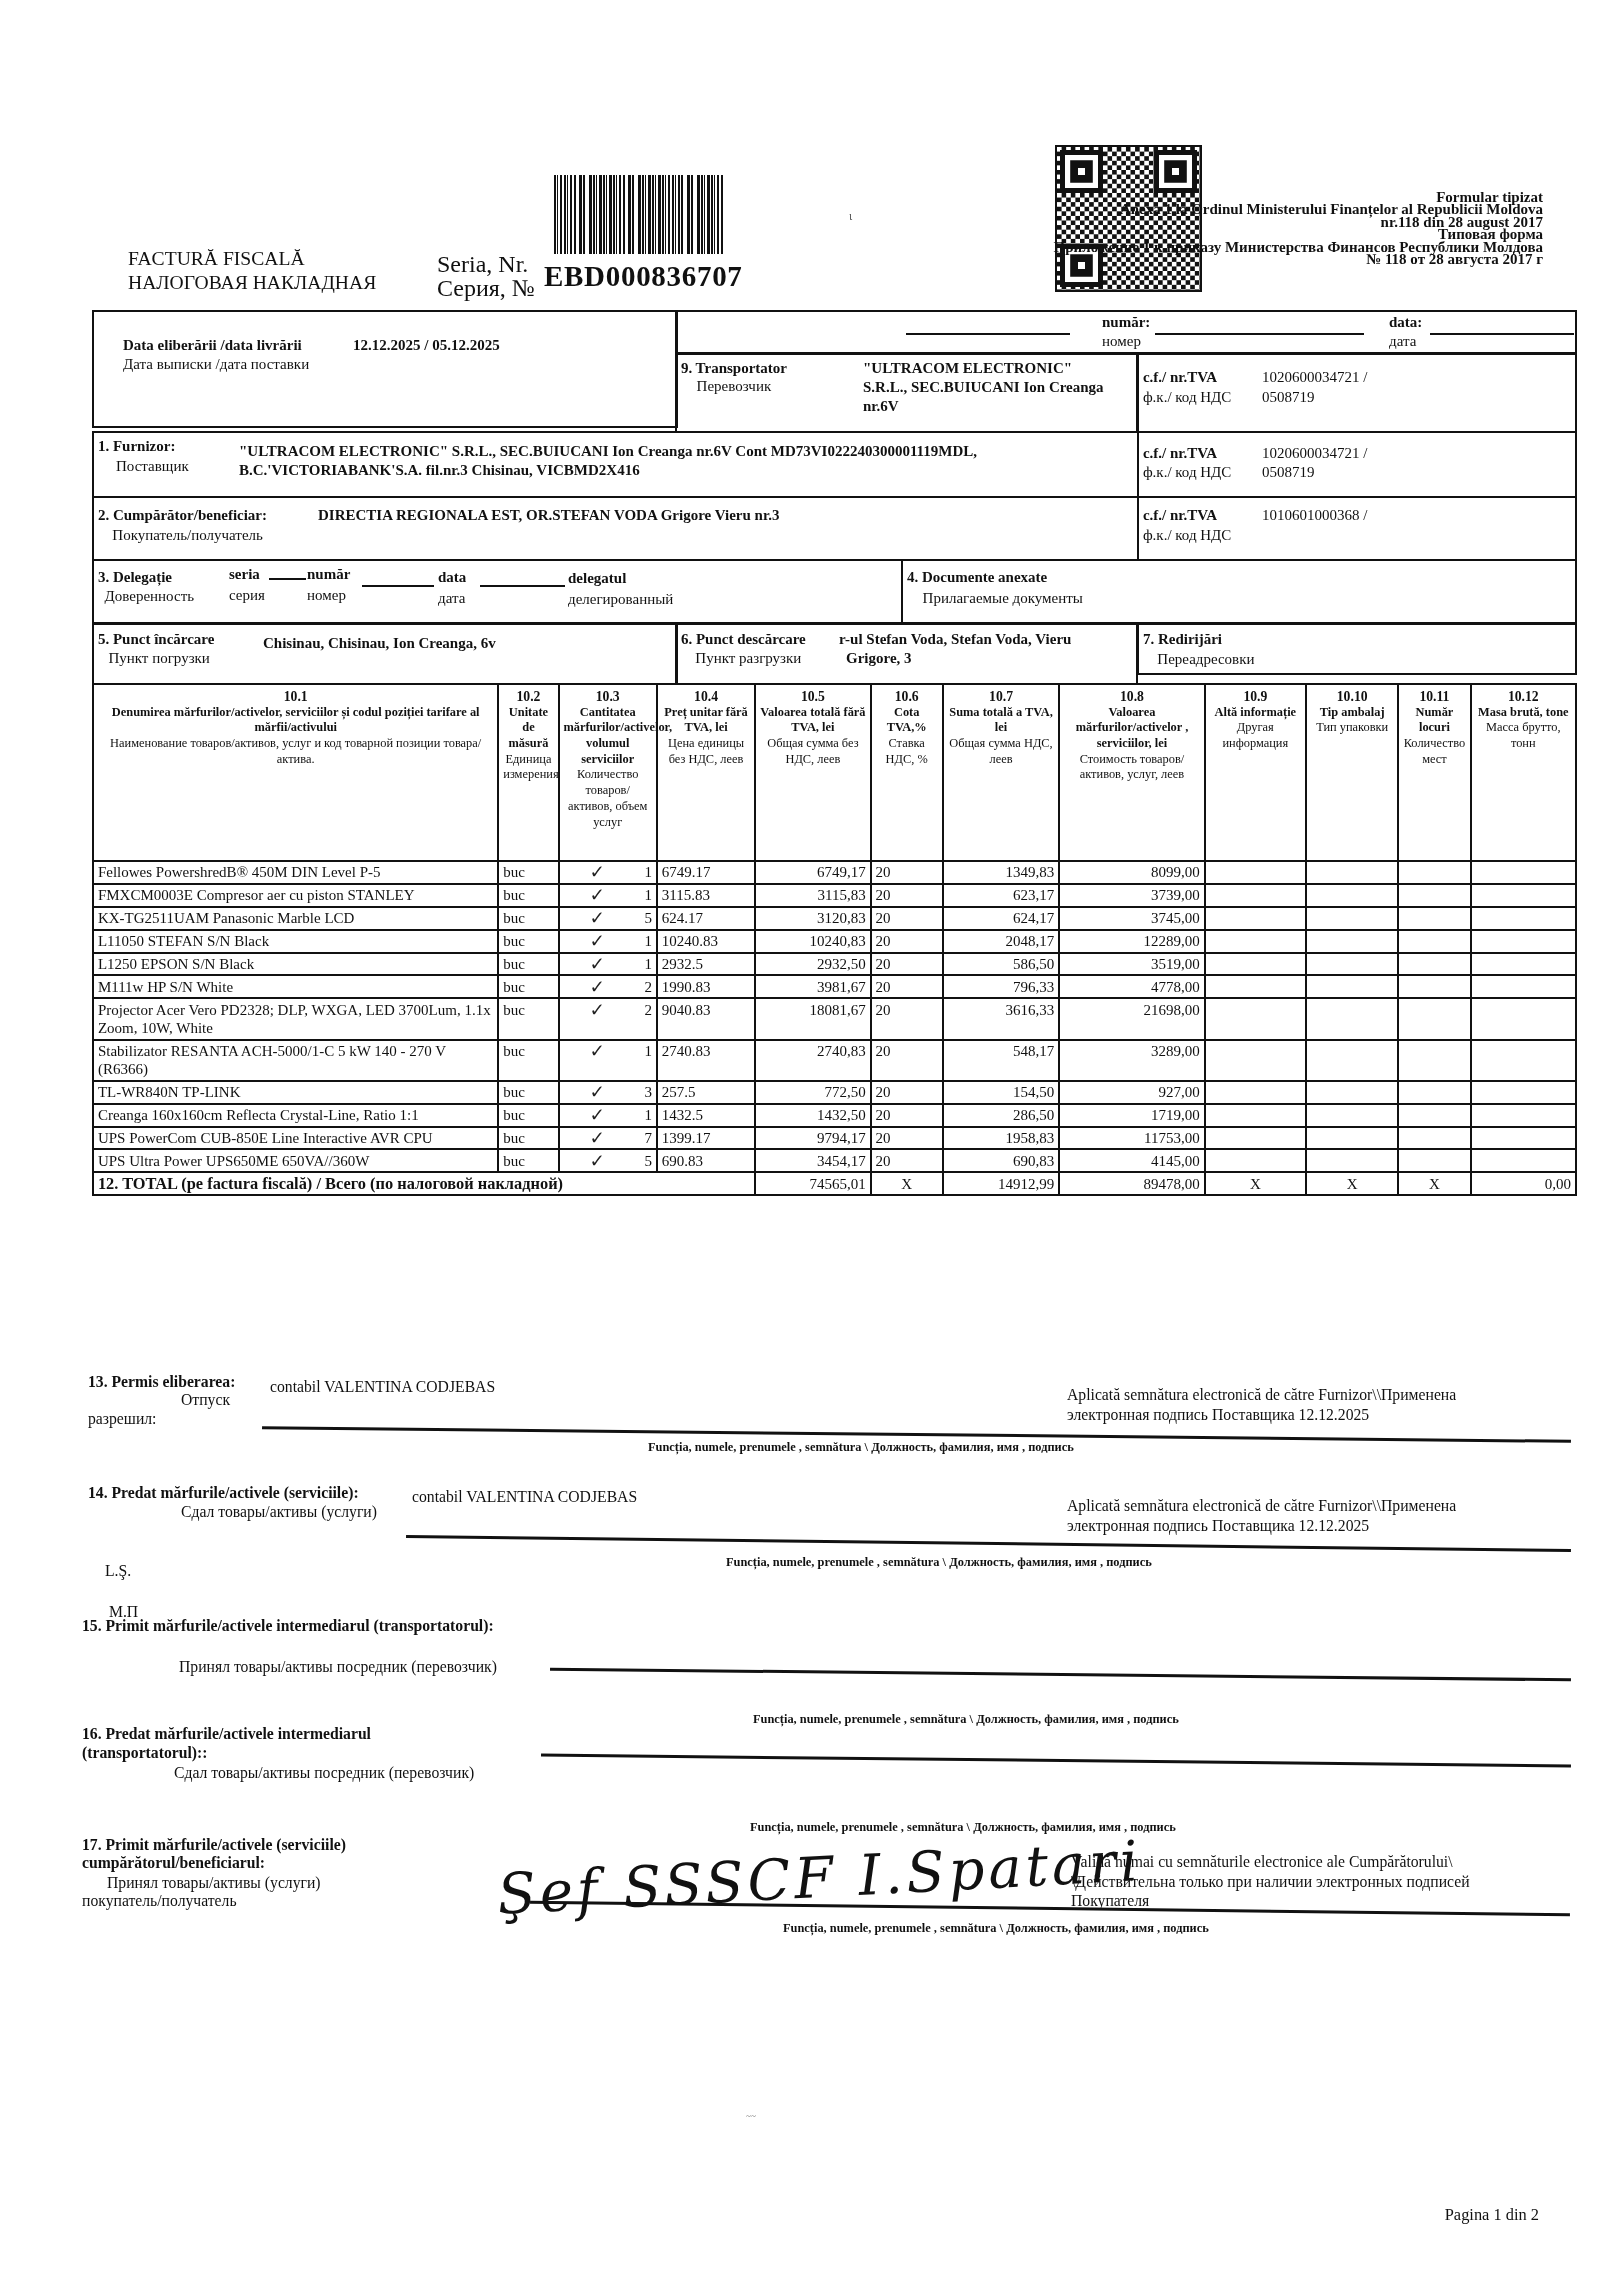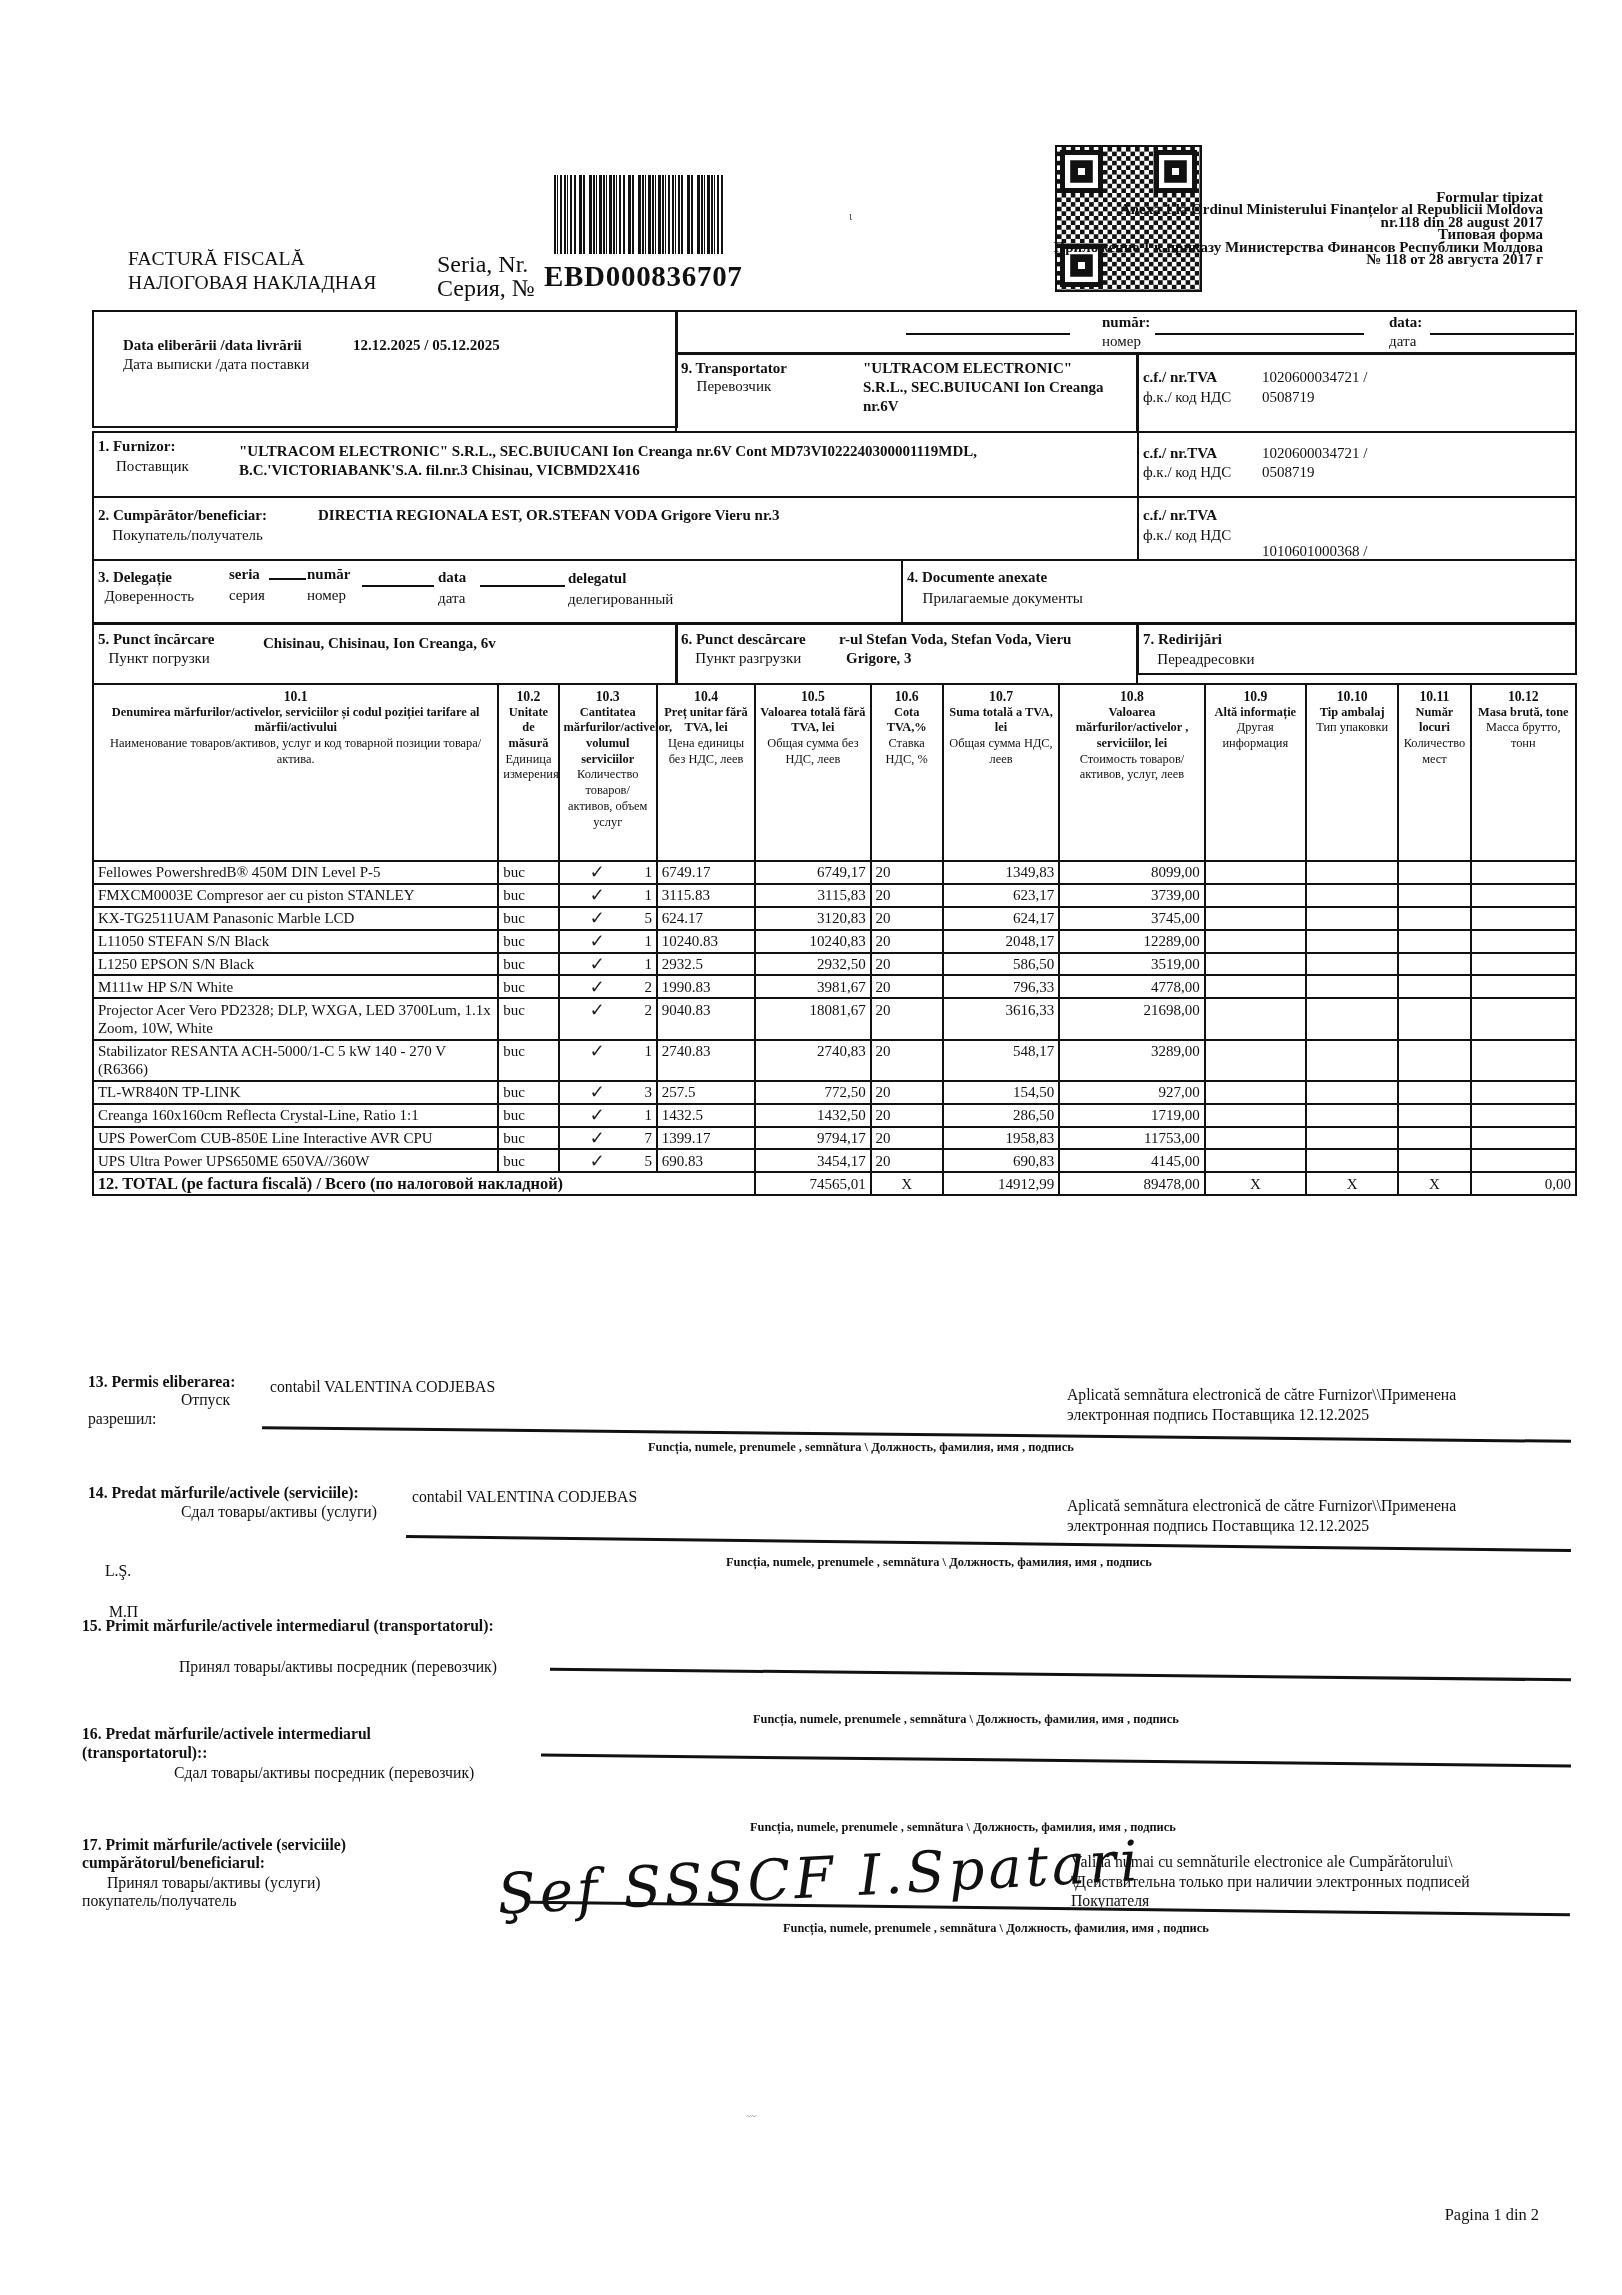--- a/index.html
+++ b/index.html
@@ -125,21 +125,21 @@
   <div class="abs val" style="left:123px;top:30px;font-weight:normal;">0508719</div>
 </div>
 
 <div class="box" style="left:92px;top:496px;width:1047px;height:65px;">
   <div class="abs lbl bold" style="left:3.9px;top:7.9px;">2. Cumpărător/beneficiar:</div>
   <div class="abs lbl" style="left:18.3px;top:27.5px;">Покупатель/получатель</div>
   <div class="abs val" style="left:224px;top:7.9px;">DIRECTIA REGIONALA EST, OR.STEFAN VODA Grigore Vieru nr.3</div>
 </div>
 <div class="box" style="left:1137px;top:496px;width:440px;height:65px;">
   <div class="abs lbl bold" style="left:3.9px;top:7.9px;">c.f./ nr.TVA</div>
-  <div class="abs val" style="left:123px;top:7.9px;font-weight:normal;margin-top:36px;">1010601000368  /</div>
+  <div class="abs val" style="left:123px;top:7.9px;font-weight:normal;">1010601000368  /</div>
   <div class="abs lbl" style="left:3.9px;top:27.5px;">ф.к./ код НДС</div>
 </div>
 
 <div class="box" style="left:92px;top:559px;width:811px;height:65px;">
   <div class="abs lbl bold" style="left:3.9px;top:6.5px;">3. Delegație</div>
   <div class="abs lbl" style="left:10.5px;top:26px;">Доверенность</div>
   <div class="abs lbl bold" style="left:135px;top:3.9px;">seria</div>
   <div class="abs lbl" style="left:135px;top:25px;">серия</div>
   <span class="abs line-blank" style="left:175px;top:17px;width:37px;"></span>
   <div class="abs lbl bold" style="left:213px;top:3.9px;">număr</div>

